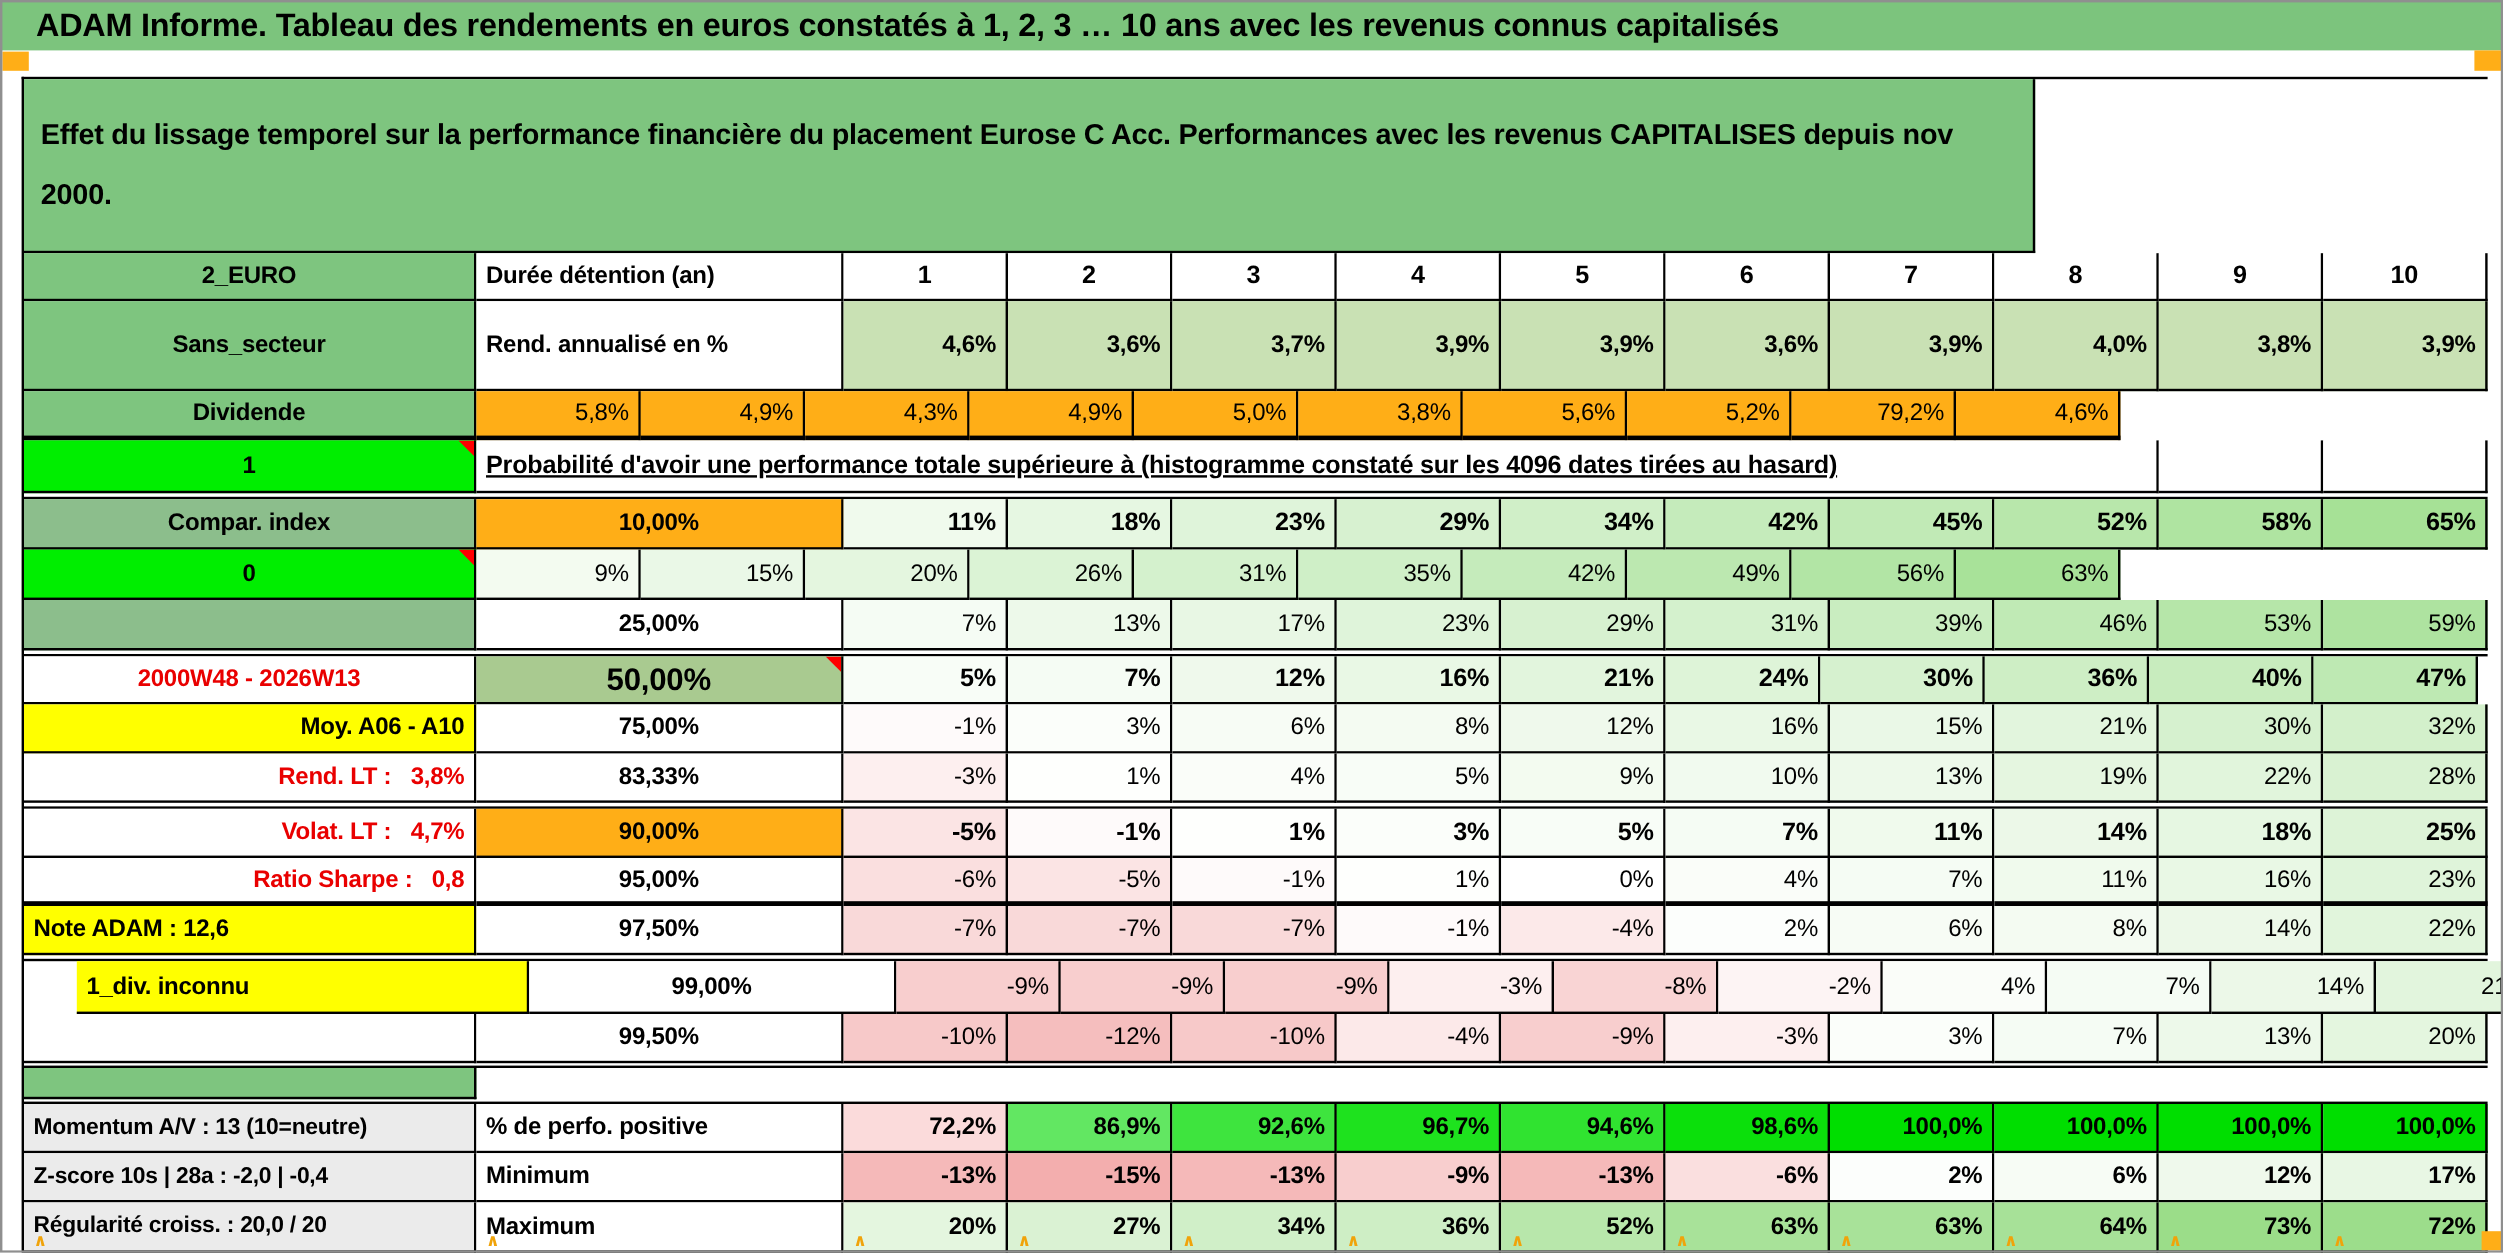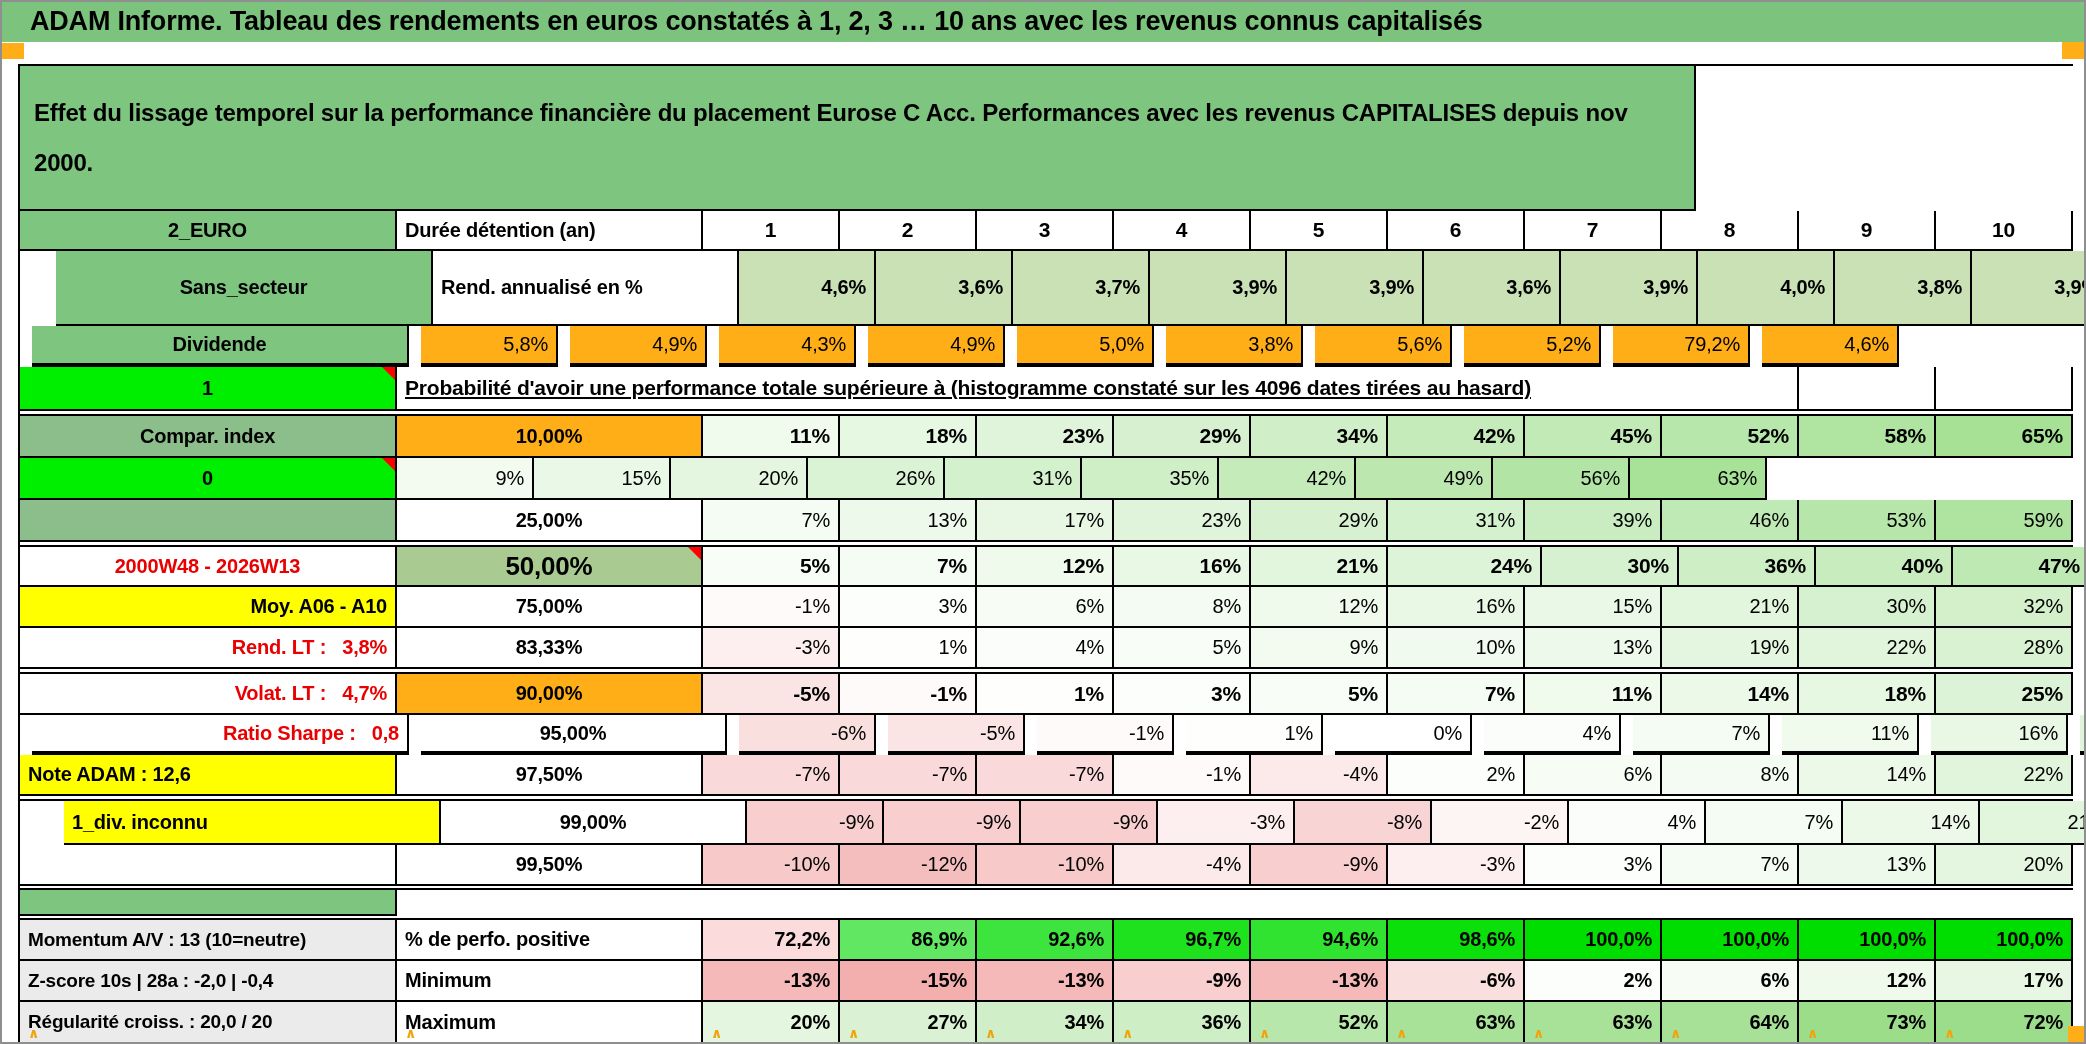--- a/index.html
+++ b/index.html
@@ -25,21 +25,21 @@
     border-right:2px solid #000;border-bottom:2px solid #000;
     display:flex;align-items:center;justify-content:flex-start;
     padding:0 8px;font-size:20px;background:#fff;
   }
   .c{justify-content:center;padding:0 2px;}
   .r{justify-content:flex-end;}
   .l{justify-content:flex-start;}
   .b{font-weight:bold;}
   .fs19{font-size:19px;} .fs20{font-size:20px;} .fs21{font-size:21px;}
   .fs24{font-size:24px;} .fs26{font-size:26px;}
-  .tb{border-bottom-width:4px;margin-left:12px;}
+  .tb{border-bottom-width:4px;}
   .nob{border:none;background:transparent;}
   .desc{line-height:50px;padding:0 14px;}
   .srow{background:#fff;border-bottom:2px solid #000;}
   .tri{
     position:absolute;top:0;right:0;width:0;height:0;
     border-top:13px solid #ff0000;border-left:13px solid transparent;
   }
   .marker{
     position:absolute;top:1026px;font-size:14px;font-weight:bold;line-height:14px;
     height:14px;overflow:hidden;
@@ -67,21 +67,21 @@
       <div class="cell c b fs21" style="width: 137px;">2</div>
       <div class="cell c b fs21" style="width: 137px;">3</div>
       <div class="cell c b fs21" style="width: 137px;">4</div>
       <div class="cell c b fs21" style="width: 137px;">5</div>
       <div class="cell c b fs21" style="width: 137px;">6</div>
       <div class="cell c b fs21" style="width: 137px;">7</div>
       <div class="cell c b fs21" style="width: 137px;">8</div>
       <div class="cell c b fs21" style="width: 137px;">9</div>
       <div class="cell c b fs21" style="width: 137px;">10</div>
     </div>
-    <div class="row" style="height: 75px; padding-left: 36px;">
+    <div class="row" style="height: 75px;">
       <div class="cell c b fs20" style="width: 377px; background: rgb(126, 197, 127);">Sans_secteur</div>
       <div class="cell l b fs20" style="width: 306px;">Rend. annualisé en %</div>
       <div class="cell r b fs20" style="width: 137px; background: rgb(201, 225, 180);">4,6%</div>
       <div class="cell r b fs20" style="width: 137px; background: rgb(201, 225, 180);">3,6%</div>
       <div class="cell r b fs20" style="width: 137px; background: rgb(201, 225, 180);">3,7%</div>
       <div class="cell r b fs20" style="width: 137px; background: rgb(201, 225, 180);">3,9%</div>
       <div class="cell r b fs20" style="width: 137px; background: rgb(201, 225, 180);">3,9%</div>
       <div class="cell r b fs20" style="width: 137px; background: rgb(201, 225, 180);">3,6%</div>
       <div class="cell r b fs20" style="width: 137px; background: rgb(201, 225, 180);">3,9%</div>
       <div class="cell r b fs20" style="width: 137px; background: rgb(201, 225, 180);">4,0%</div>
@@ -151,21 +151,21 @@
     </div>
     <div class="srow" style="height: 3px;"></div>
     <div class="row" style="height: 40px;">
       <div class="cell c b fs20" style="width: 377px; color: rgb(233, 0, 0);">2000W48 - 2026W13</div>
       <div class="cell c b fs26" style="width: 306px; background: rgb(169, 202, 144);"><span class="tri" style="border-top-color: rgb(255, 0, 0);"></span>50,00%</div>
       <div class="cell r b fs21" style="width: 137px; background: rgb(248, 253, 247);">5%</div>
       <div class="cell r b fs21" style="width: 137px; background: rgb(245, 252, 244);">7%</div>
       <div class="cell r b fs21" style="width: 137px; background: rgb(239, 249, 236);">12%</div>
       <div class="cell r b fs21" style="width: 137px; background: rgb(233, 248, 229);">16%</div>
       <div class="cell r b fs21" style="width: 137px; background: rgb(226, 245, 221);">21%</div>
-      <div class="cell r b fs21" style="width: 154px; background: rgb(222, 244, 216);">24%</div>
+      <div class="cell r b fs21" style="width: 129px; background: rgb(222, 244, 216);">24%</div>
       <div class="cell r b fs21" style="width: 137px; background: rgb(214, 241, 207);">30%</div>
       <div class="cell r b fs21" style="width: 137px; background: rgb(206, 238, 197);">36%</div>
       <div class="cell r b fs21" style="width: 137px; background: rgb(200, 236, 190);">40%</div>
       <div class="cell r b fs21" style="width: 137px; background: rgb(190, 233, 179);">47%</div>
     </div>
     <div class="row" style="height: 41px;">
       <div class="cell r b fs20" style="width: 377px; background: rgb(255, 255, 0);">Moy. A06 - A10</div>
       <div class="cell c b fs20" style="width: 306px;">75,00%</div>
       <div class="cell r fs20" style="width: 137px; background: rgb(254, 250, 250);">-1%</div>
       <div class="cell r fs20" style="width: 137px; background: rgb(251, 254, 250);">3%</div>

